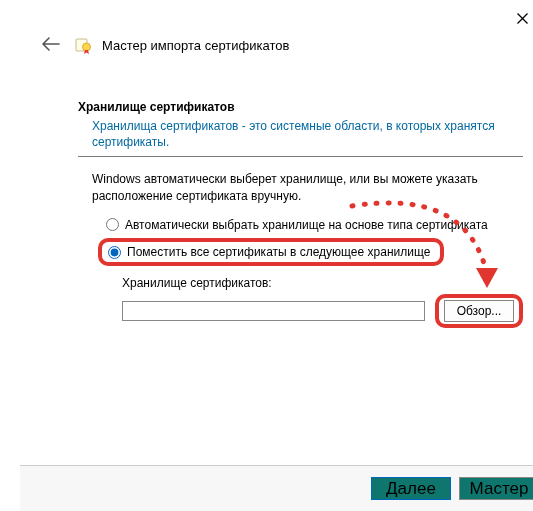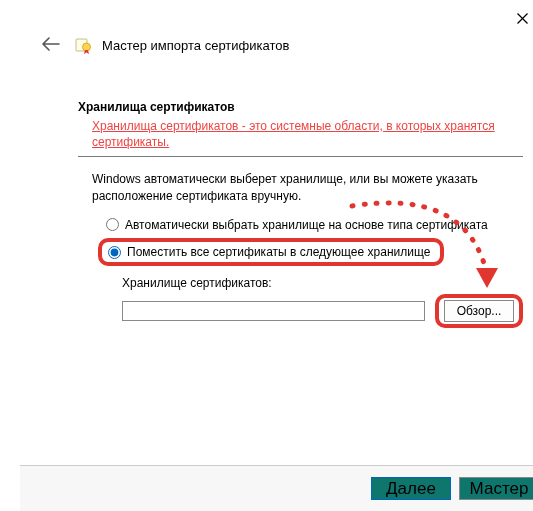--- a/index.html
+++ b/index.html
@@ -63,24 +63,23 @@
     left: 58px;
     right: 30px;
   }
   .section-heading {
     font-weight: 600;
     font-size: 12px;
     margin-bottom: 4px;
   }
   .section-desc {
     font-size: 12px;
-    color: #ef4444;
+    color: #0369a1;
     margin: 0 0 6px 14px;
     line-height: 1.35;
-    text-decoration: underline;
   }
   .hr {
     border: none;
     border-top: 1px solid #7a7a7a;
     margin: 2px 0 14px 0;
   }
   .instruction {
     font-size: 12px;
     margin: 0 0 12px 14px;
     line-height: 1.35;
@@ -207,21 +206,21 @@
       <svg width="18" height="18" viewBox="0 0 18 18">
         <rect x="2" y="3" width="11" height="12" rx="1" fill="#fffde7" stroke="#b0a060" stroke-width="0.7"></rect>
         <circle cx="12.5" cy="11" r="4" fill="#ffd54f" stroke="#c79a00" stroke-width="0.7"></circle>
         <path d="M11 14 L10 18 L12.5 16.5 L15 18 L14 14 Z" fill="#e53935"></path>
       </svg>
     </span>
     <span class="wiz-title">Мастер импорта сертификатов</span>
   </div>
 
   <div class="content">
-    <div class="section-heading">Хранилища сертификатов</div>
+    <div class="section-heading">Хранилище сертификатов</div>
     <p class="section-desc">Хранилища сертификатов - это системные области, в которых хранятся сертификаты.</p>
     <hr class="hr">
     <p class="instruction">Windows автоматически выберет хранилище, или вы можете указать расположение сертификата вручную.</p>
 
     <div class="radio-group">
       <label class="radio-row">
         <input type="radio" name="store" style="">
         <span class="radio-label">Автоматически выбрать хранилище на основе типа сертификата</span>
       </label>
       <div class="radio-row">

